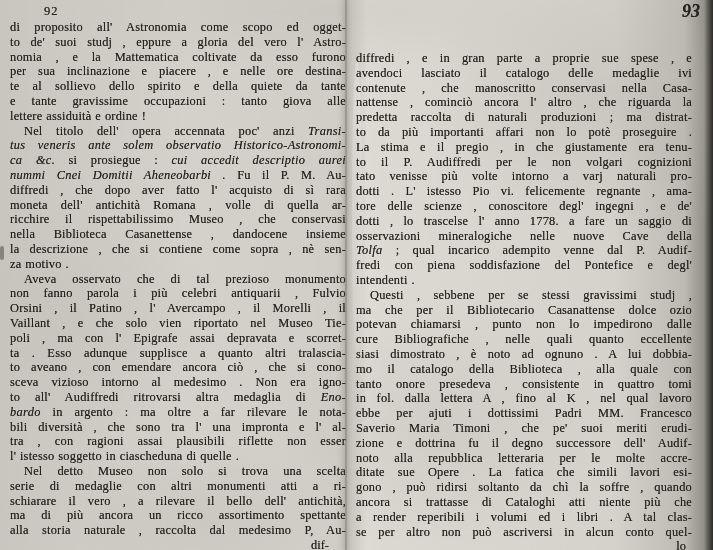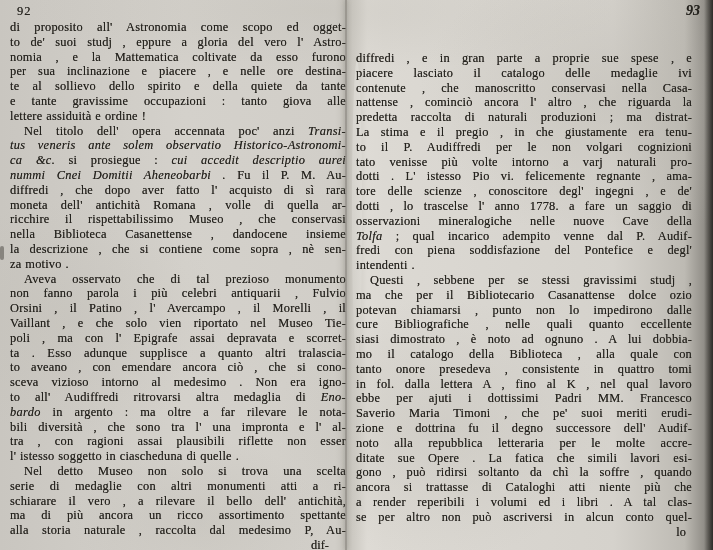--- a/index.html
+++ b/index.html
@@ -29,23 +29,24 @@
     text-shadow:0 0 0.5px rgba(35,32,28,0.65);
     overflow:visible; white-space:normal;
   }
   .tline.end { text-align-last:left; }
   .tline.ind { text-indent:14px; }
   .tline .it { font-style:italic; letter-spacing:0.3px; }
 
   .pagenum {
     position:absolute; font-size:12.5px; line-height:14px;
     text-shadow:0 0 0.5px rgba(35,32,28,0.6);
+    margin-left:27px;
   }
   #pagenum-left  { left:17px; top:4px; letter-spacing:1px; }
-  #pagenum-right { right:13px; top:4px; font-size:14px; font-weight:bold; font-style:italic; }
+  #pagenum-right { right:13px; top:4px; font-size:18px; font-weight:bold; font-style:italic; }
 
   .catchword {
     font-size:12.4px; line-height:15px; text-align:right;
     text-shadow:0 0 0.5px rgba(35,32,28,0.65);
   }
   #catch-left  { padding-right:17px; }
   #catch-right { padding-right:6px; }
 
   #gutter-line {
     position:absolute; left:345px; top:0; width:2px; height:550px;
@@ -105,24 +106,25 @@
       <div class="tline ind"><span>Nel detto Museo non solo si trova una scelta</span></div>
       <div class="tline"><span>serie di medaglie con altri monumenti atti a ri-</span></div>
       <div class="tline"><span>schiarare il vero , a rilevare il bello dell' antichità,</span></div>
       <div class="tline"><span>ma di più ancora un ricco assortimento spettante</span></div>
       <div class="tline"><span>alla storia naturale , raccolta dal medesimo P, Au-</span></div>
       <div class="catchword" id="catch-left">dif-</div>
     </div>
 
   <div class="page" id="page-right-text">
   <div class="tline"><span>diffredi , e in gran parte a proprie sue spese , e</span></div>
-      <div class="tline"><span>piacere lasciato il catalogo delle medaglie ivi</span></div>
+      <div class="tline"><span>avendoci lasciato il catalogo delle medaglie ivi</span></div>
       <div class="tline"><span>contenute , che manoscritto conservasi nella Casa-</span></div>
       <div class="tline"><span>nattense , cominciò ancora l' altro , che riguarda la</span></div>
       <div class="tline"><span>predetta raccolta di naturali produzioni ; ma distrat-</span></div>
+      <div class="tline"><span>to da più importanti affari non lo potè proseguire .</span></div>
       <div class="tline"><span>La stima e il pregio , in che giustamente era tenu-</span></div>
       <div class="tline"><span>to il P. Audiffredi per le non volgari cognizioni</span></div>
       <div class="tline"><span>tato venisse più volte intorno a varj naturali pro-</span></div>
       <div class="tline"><span>dotti . L' istesso Pio vi. felicemente regnante , ama-</span></div>
       <div class="tline"><span>tore delle scienze , conoscitore degl' ingegni , e de'</span></div>
       <div class="tline"><span>dotti , lo trascelse l' anno 1778. a fare un saggio di</span></div>
       <div class="tline"><span>osservazioni mineralogiche nelle nuove Cave della</span></div>
       <div class="tline"><span class="it">Tolfa</span><span> ; qual incarico adempito venne dal P. Audif-</span></div>
       <div class="tline"><span>fredi con piena soddisfazione del Pontefice e degl'</span></div>
       <div class="tline end"><span>intendenti .</span></div>

